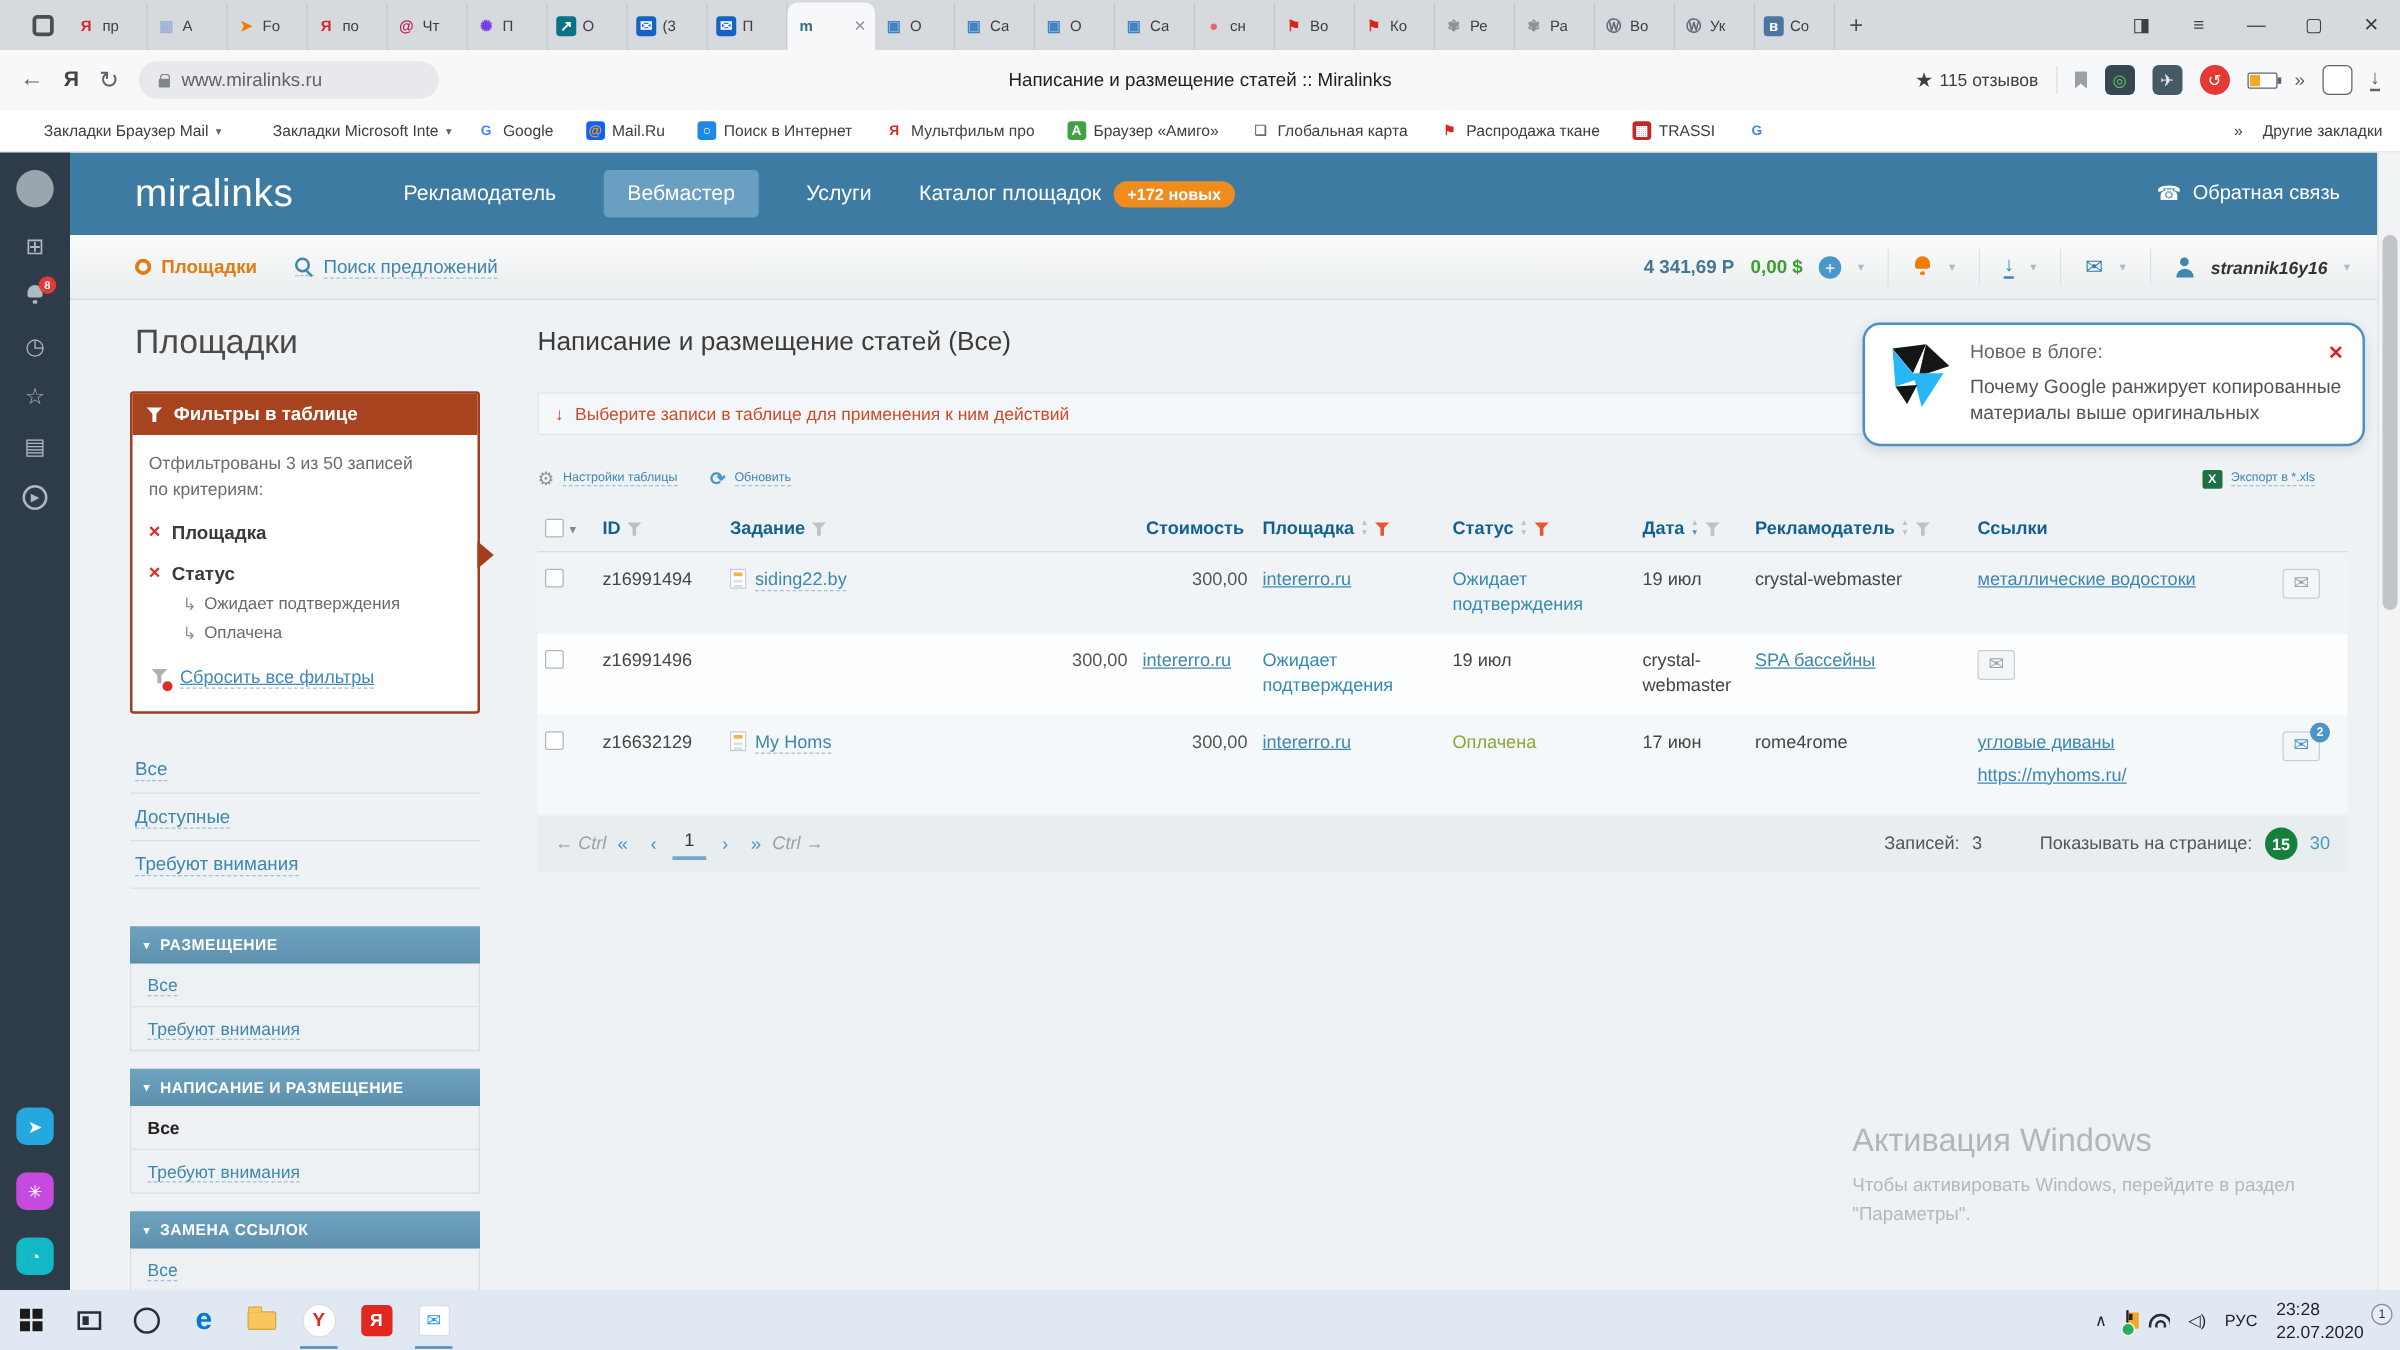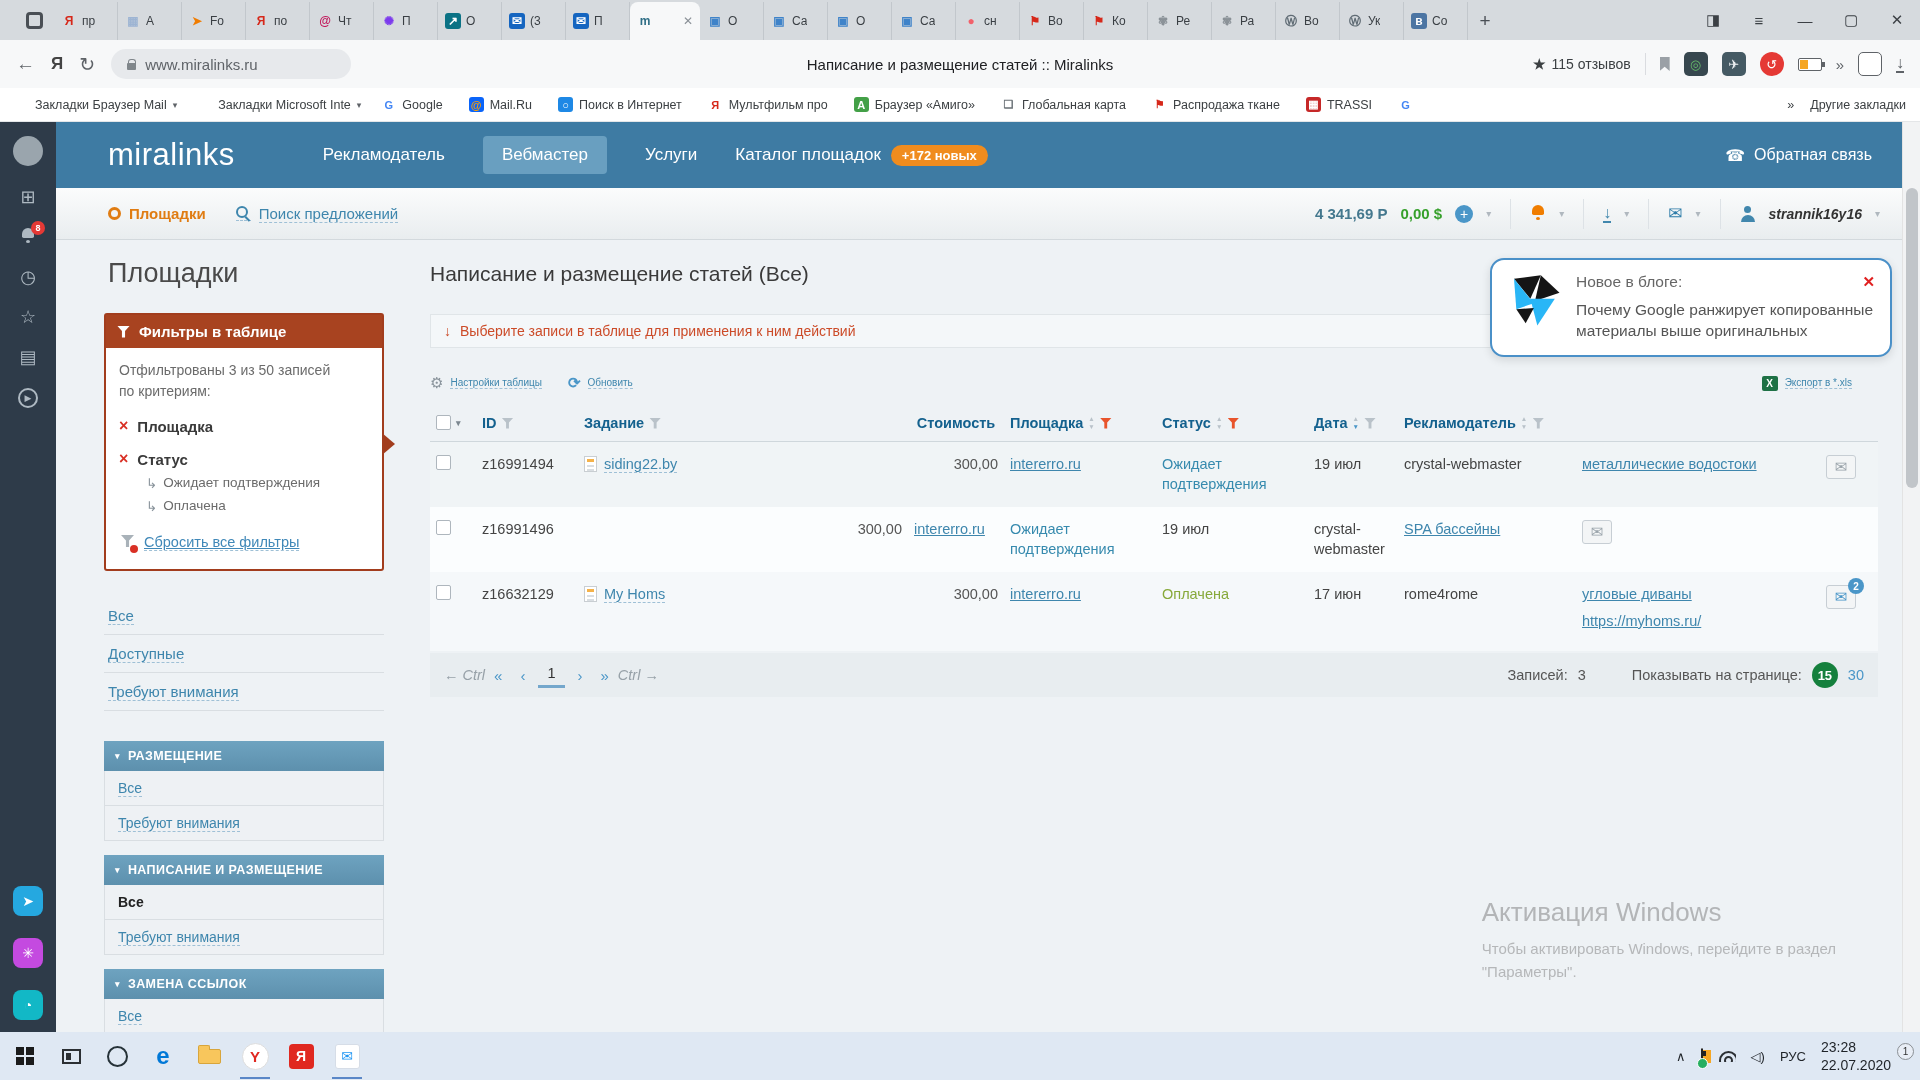--- a/index.html
+++ b/index.html
@@ -656,20 +656,23 @@
                   <span class="fun2"></span>
                 </div>
               <div class="th">
                   <span>Рекламодатель</span>
                   <span class="sorters">
                     <i>▲</i>
                     <i>▼</i>
                   </span>
                   <span class="fun2"></span>
                 </div>
+              <div class="th">
+                  <span>Ссылки</span>
+                </div>
               <div class="th"></div>
             </div>
 
             <div class="tr row1">
               <div class="td"><span class="cb"></span></div>
               <div class="td">z16991494</div>
               <div class="td"><span class="doc"></span><a class="tasklink">siding22.by</a></div>
               <div class="td price">300,00</div>
               <div class="td"><a class="alink">intererro.ru</a></div>
               <div class="td st pending">Ожидает подтверждения</div>

